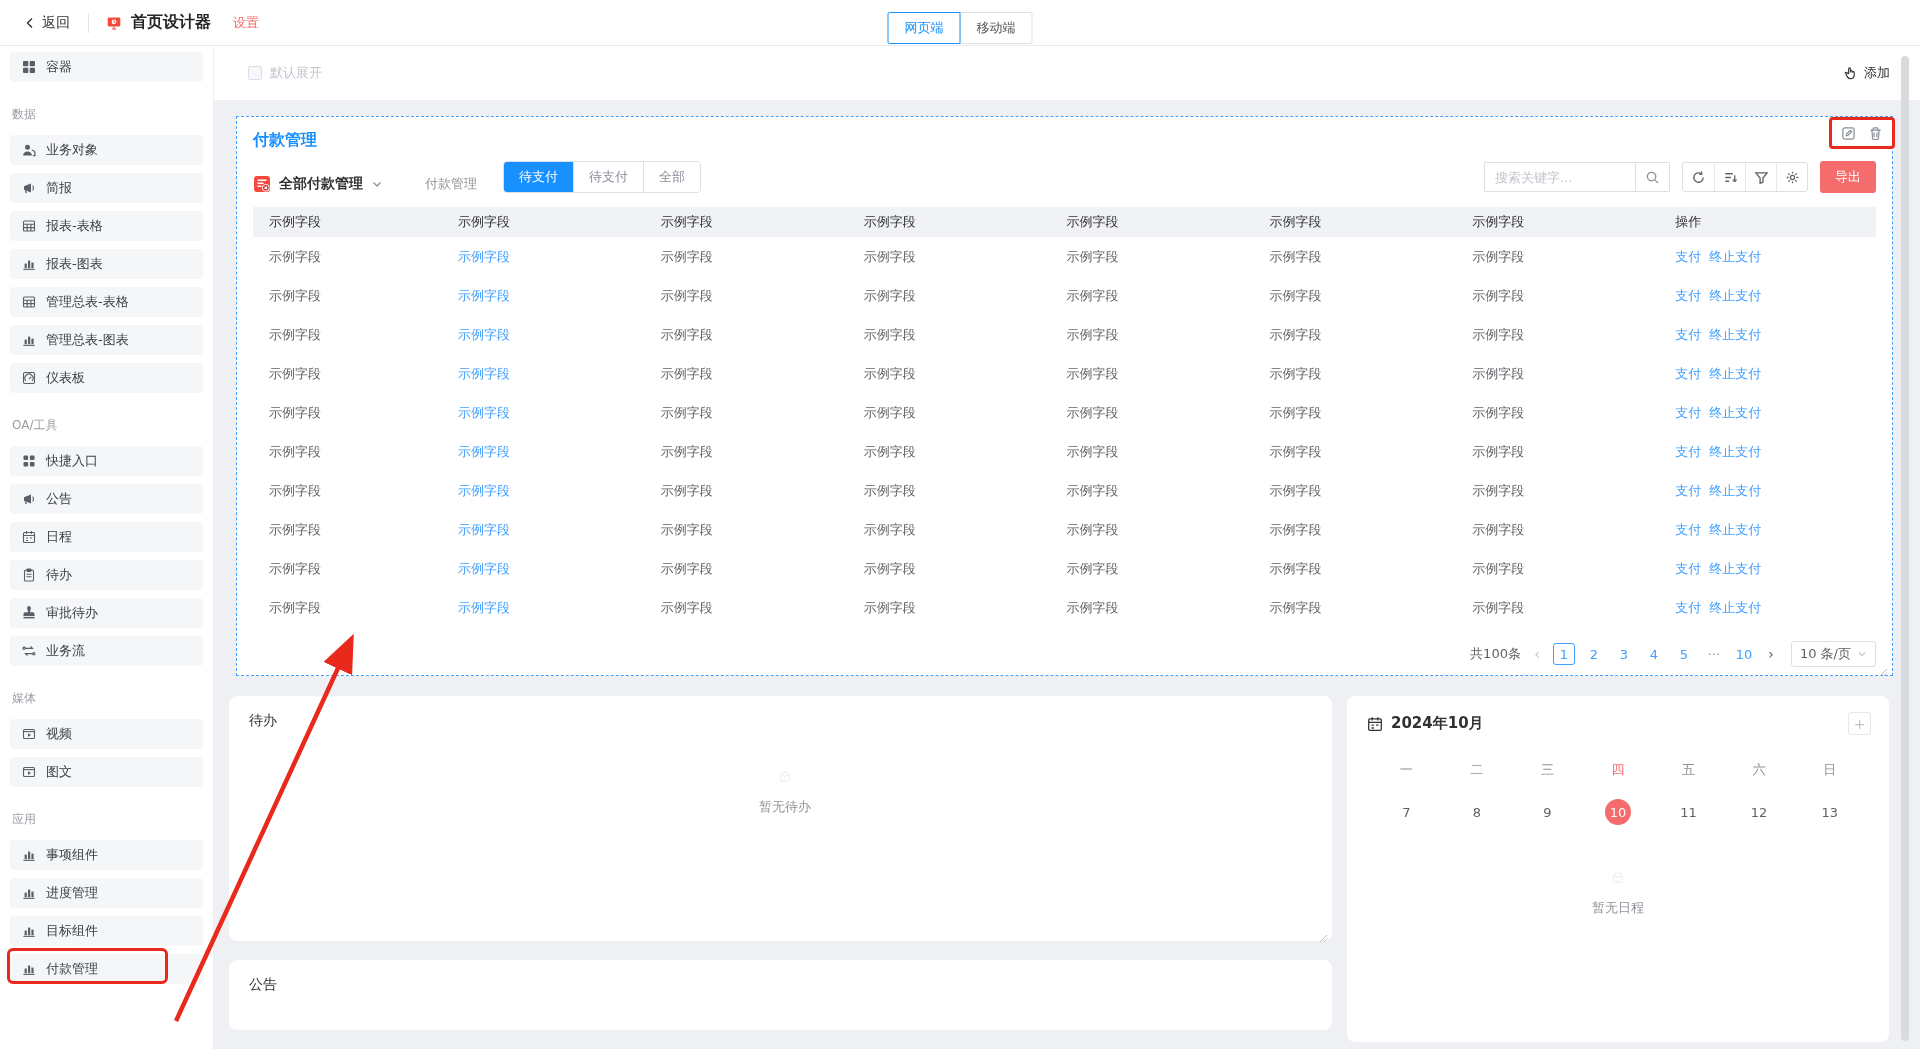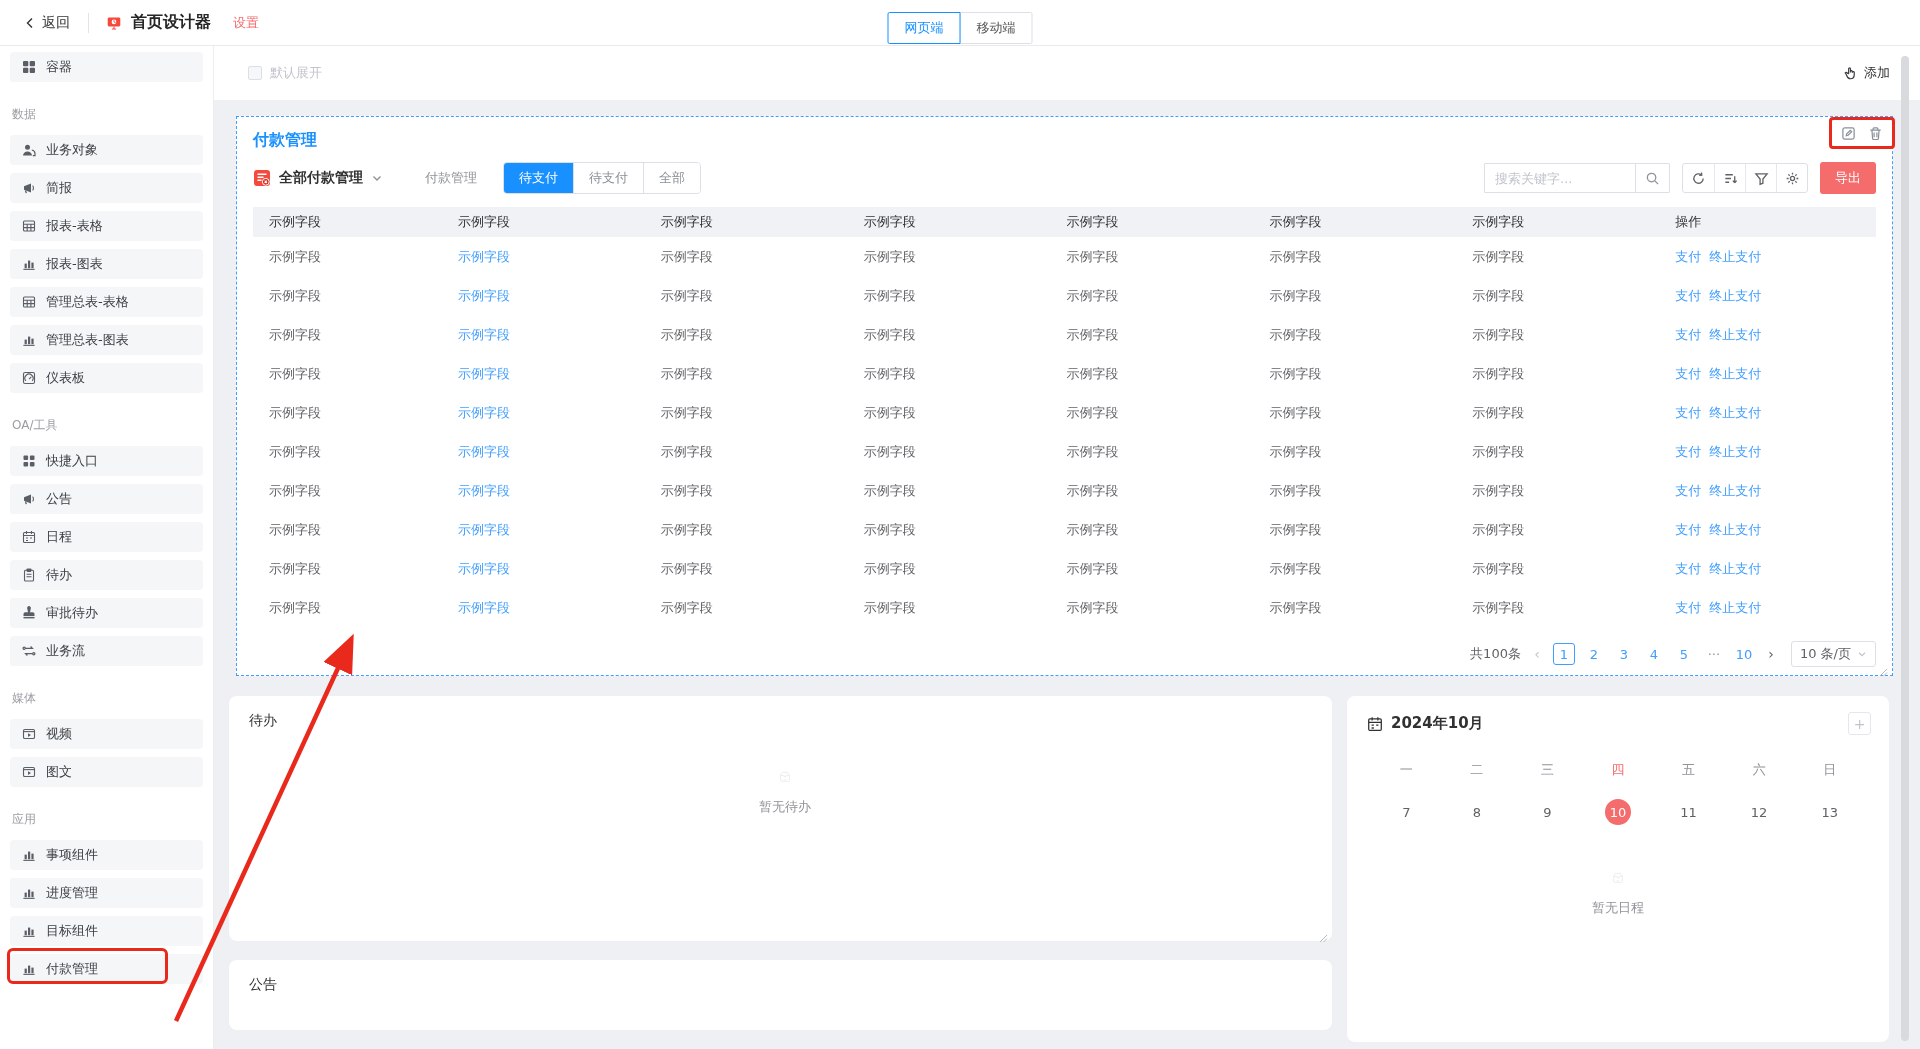--- a/index.html
+++ b/index.html
@@ -35,21 +35,21 @@
   
   .main{position:absolute;left:214px;top:46px;right:0;bottom:0;}
   .toolbar-row{position:absolute;left:0;top:0;right:0;height:54px;background:#fff;display:flex;align-items:center;justify-content:space-between;padding:0 30px 0 34px;}
   .chk{display:flex;align-items:center;gap:8px;font-size:13px;color:#c0c4cc;}
   .chk-box{width:14px;height:14px;border:1px solid #dcdfe6;border-radius:2px;background:#f5f7fa;}
   .add{display:flex;align-items:center;gap:6px;font-size:13px;color:#333;cursor:pointer;}
   .add svg{width:15px;height:15px;}
   
   .panel{position:absolute;left:22px;top:70px;width:1657px;height:560px;background:#fff;border:1px dashed #409eff;padding:12px 16px;}
   .panel-title{font-size:16px;font-weight:bold;color:var(--accent);line-height:22px;}
-  .ctrl-row{display:flex;align-items:center;margin-top:12px;height:30px;}
+  .ctrl-row{display:flex;align-items:flex-end;margin-top:12px;height:30px;}
   .src{display:flex;align-items:center;gap:8px;font-size:14px;font-weight:bold;color:#303133;cursor:pointer;}
   .src svg.badge{width:18px;height:18px;}
   .chev{width:12px;height:12px;color:#909399;}
   .sub{font-size:13px;color:#909399;margin-left:42px;}
   .ftabs{display:flex;margin-left:26px;border-radius:4px;overflow:hidden;border:1px solid #dcdfe6;}
   .ftab{font-size:13px;padding:6px 15px;color:#8a8f99;background:#fff;border-left:1px solid #dcdfe6;cursor:pointer;}
   .ftab:first-child{border-left:none;}
   .ftab.on{background:var(--accent);color:#fff;}
   .ctrl-right{margin-left:auto;display:flex;align-items:center;gap:12px;}
   .search{display:flex;align-items:stretch;height:30px;border:1px solid #dcdfe6;border-radius:1px;overflow:hidden;background:#fff;}

